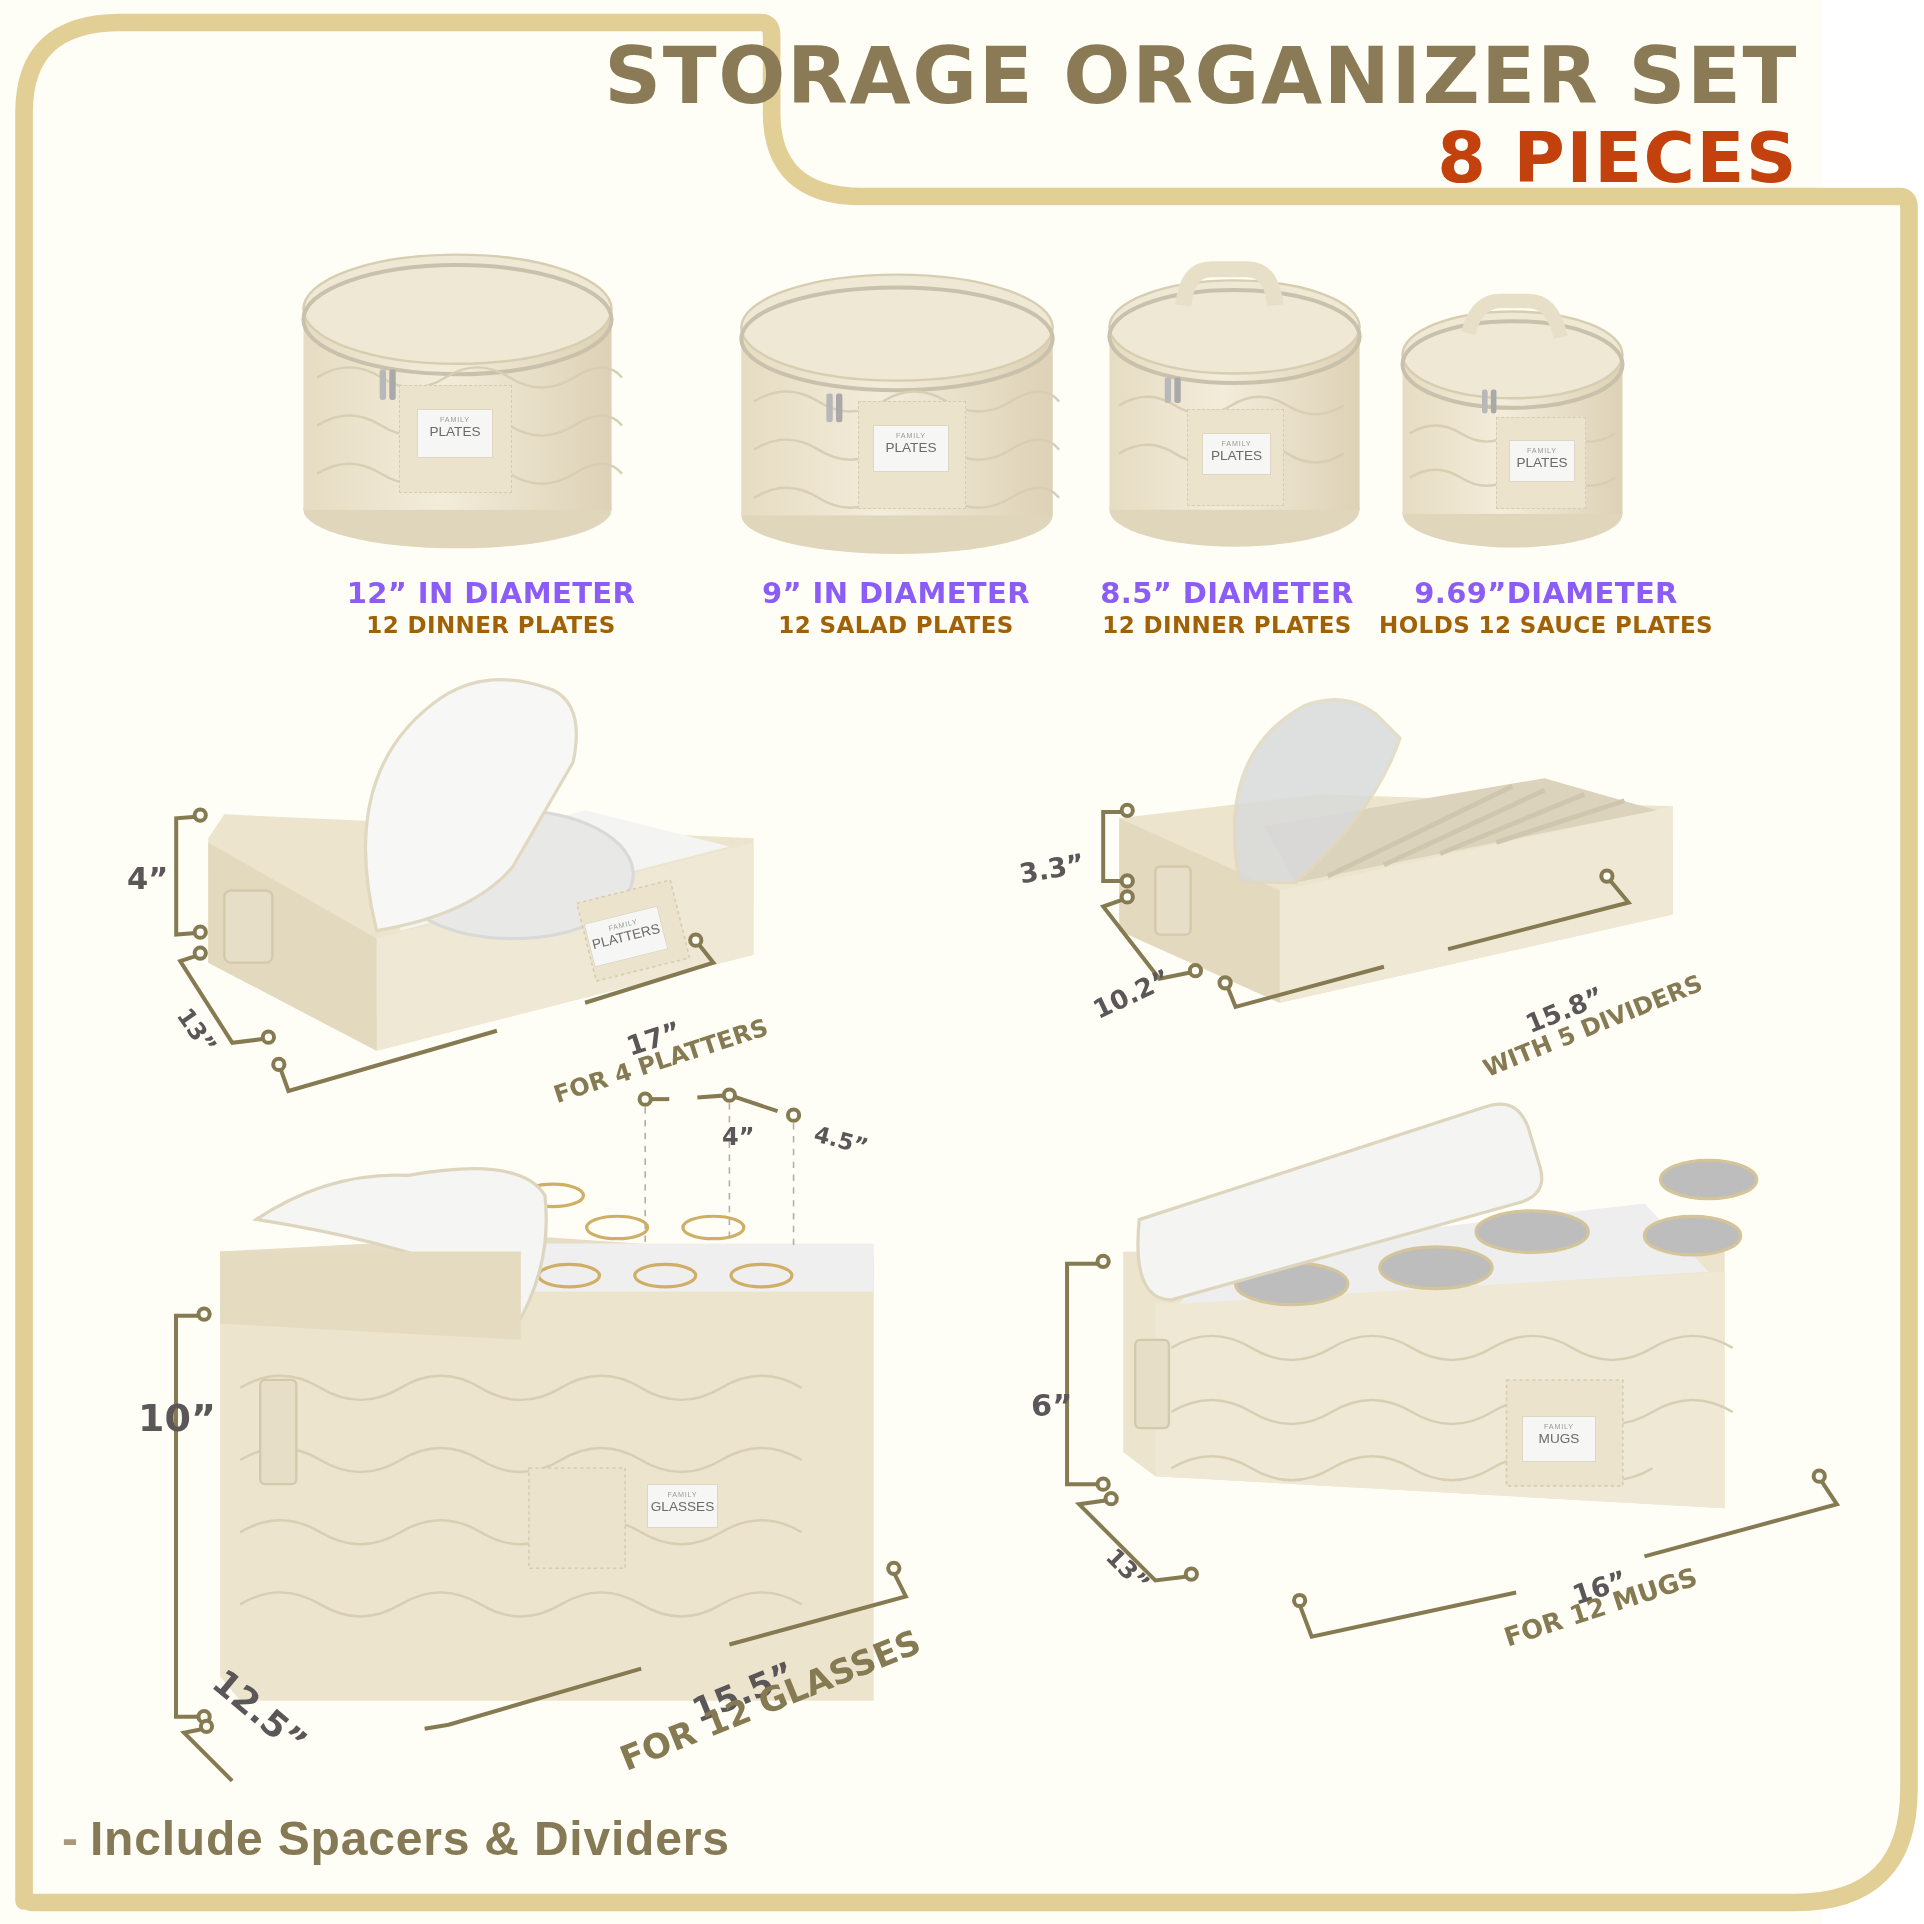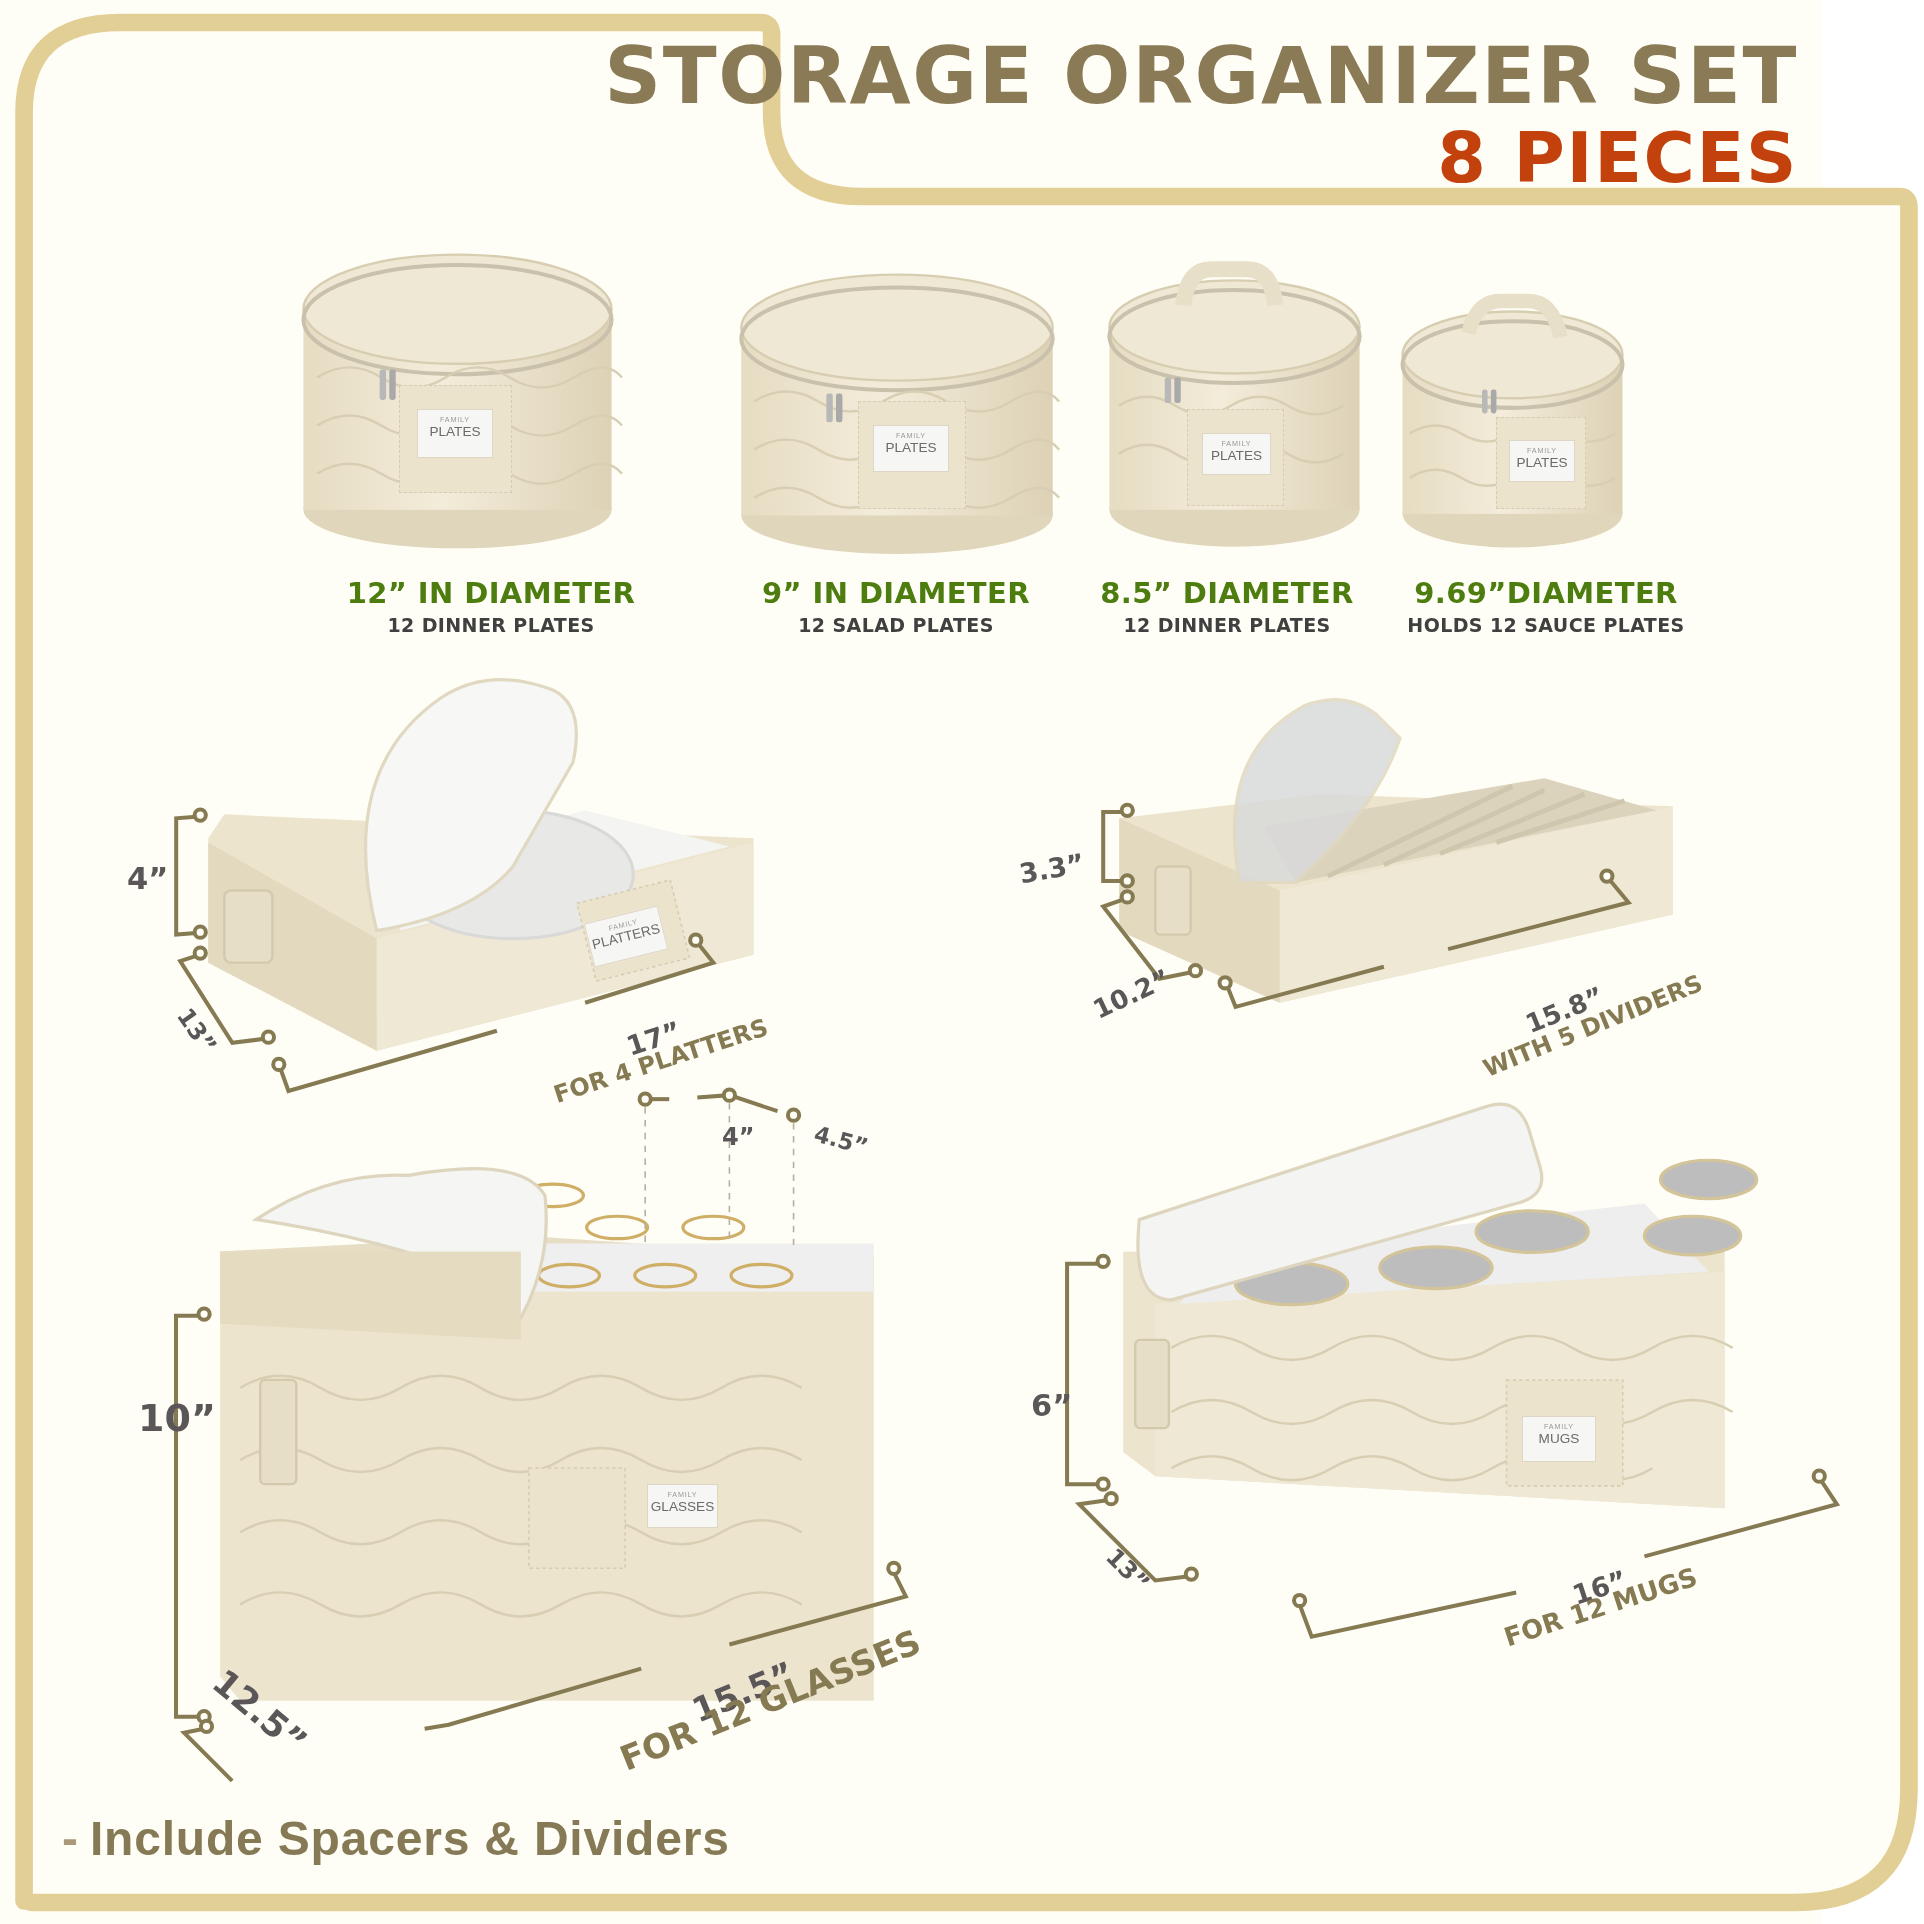--- a/index.html
+++ b/index.html
@@ -4,22 +4,22 @@
 <style>
   html,body{margin:0;padding:0;}
   body{width:1925px;height:1925px;position:relative;overflow:hidden;background:#ffffff;font-family:"DejaVu Sans","Liberation Sans",sans-serif;}
   .canvas{position:absolute;left:0;top:0;width:1822px;height:1925px;background:#fffef6;}
   .frame{position:absolute;left:0;top:0;width:1925px;height:1925px;pointer-events:none;}
   .title{position:absolute;right:24px;top:32px;text-align:right;font-weight:bold;letter-spacing:1.6px;}
   .title .l1{display:block;font-size:79px;line-height:88px;color:#8a7b56;}
   .title .l2{display:block;font-size:70px;line-height:77px;color:#c2410c;}
   .bag{position:absolute;}
   .cap{position:absolute;text-align:center;font-weight:bold;white-space:nowrap;transform:translateX(-50%);}
-  .cap .h{display:block;font-size:29px;line-height:35px;color:#4d7c0f;letter-spacing:0.4px;}
-  .cap .s{display:block;font-size:19px;line-height:29px;color:#404040;letter-spacing:0.4px;}
+  .cap .h{display:block;font-size:29px;line-height:35px;color:#8b5cf6;letter-spacing:0.4px;}
+  .cap .s{display:block;font-size:23px;line-height:29px;color:#a16207;letter-spacing:0.4px;}
   .tag{position:absolute;background:#f6f6f4;border:1.6px solid #ddd6c4;text-align:center;color:#6d6a6a;font-family:"Liberation Sans",sans-serif;}
   .tag .fam{display:block;font-size:7.2px;letter-spacing:0.8px;color:#9b9898;margin-top:4.8px;}
   .tag .nm{display:block;font-size:13.6px;line-height:16px;}
   .patch{position:absolute;background:#ebe3cc;border:1.6px dashed #d6ccb1;}
   .dim{position:absolute;font-weight:bold;white-space:nowrap;color:#5b5759;}
   .dimo{position:absolute;font-weight:bold;white-space:nowrap;color:#857a52;}
   .foot{position:absolute;left:62px;top:1811px;font-family:"Liberation Sans",sans-serif;font-weight:bold;font-size:48px;color:#857a55;letter-spacing:0.8px;}
   .foot .dash{color:#a89a78;margin-right:11.2px;}
   svg{overflow:visible;}
 </style>

